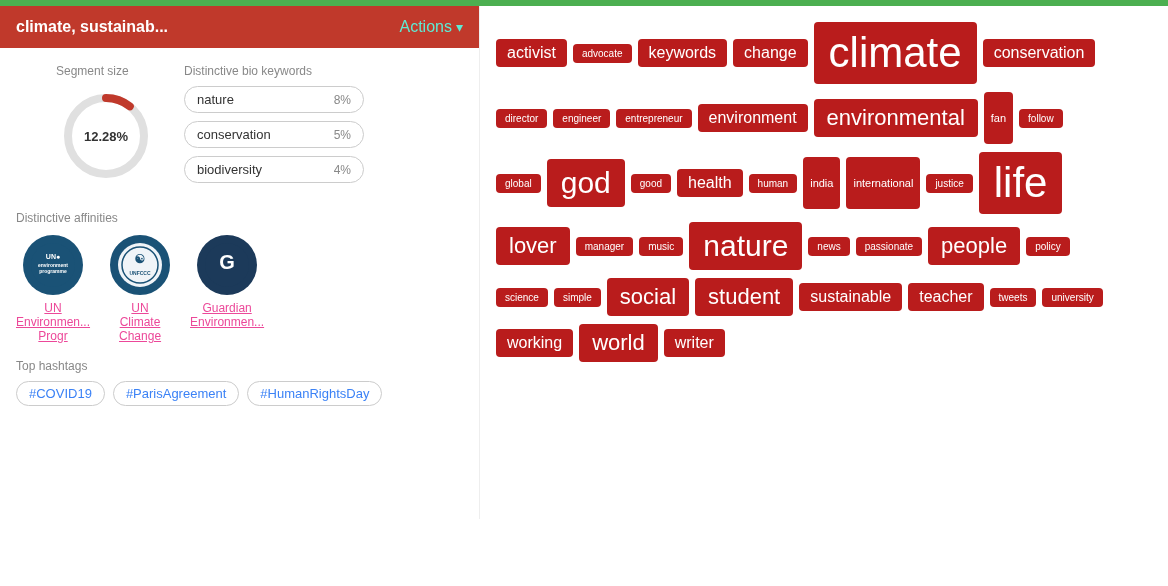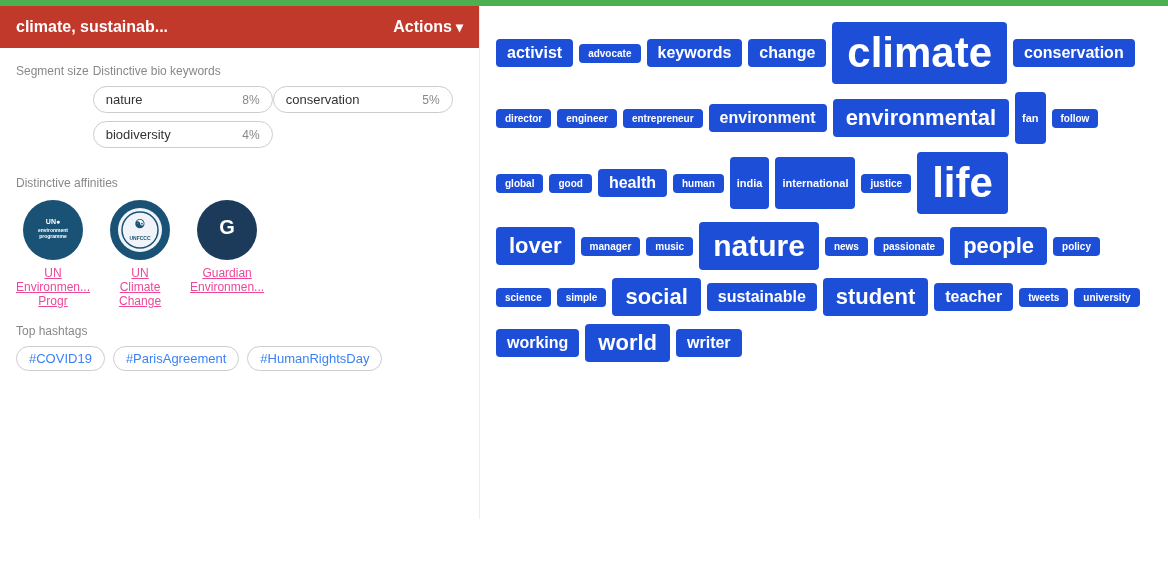--- a/index.html
+++ b/index.html
@@ -31,43 +31,44 @@
       display: flex;
       align-items: center;
       justify-content: space-between;
       padding: 12px 16px;
       font-size: 16px;
       font-weight: bold;
     }
 
     .actions-btn {
       background: transparent;
-      color: #ffffff;
+      color: #5eead4;
       border: none;
       font-size: 16px;
       cursor: pointer;
       display: flex;
       align-items: center;
       gap: 4px;
-      font-weight: bold;
+      font-weight: normal;
     }
 
     .actions-btn::after {
       content: '▾';
       font-size: 14px;
     }
 
     .left-content {
       padding: 16px;
     }
 
     .two-col {
       display: flex;
-      gap: 4px;
+      gap: 28px;
       margin-bottom: 20px;
+      margin-left: 40px;
     }
 
     .segment-size-section {
       flex: 0 0 auto;
     }
 
     .section-label {
       font-size: 12px;
       color: #888;
       margin-bottom: 8px;
@@ -202,26 +203,26 @@
     .word-row {
       display: flex;
       flex-wrap: nowrap;
       align-items: center;
       margin-bottom: 8px;
       gap: 6px;
     }
 
     .tag {
       display: inline-block;
-      background: #1d4ed8;
+      background: #b91c1c;
       color: white;
       border-radius: 4px;
       padding: 4px 10px;
       white-space: nowrap;
-      font-weight: bold;
+      font-weight: normal;
       text-align: center;
     }
 
     .tag.xs { font-size: 11px; padding: 20px 7px; }
     .tag.sm { font-size: 10px; padding: 4px 9px; }
     .tag.md { font-size: 16px; padding: 5px 11px; }
     .tag.lg { font-size: 22px; padding: 6px 13px; }
     .tag.xl { font-size: 30px; padding: 7px 14px; }
     .tag.xxl { font-size: 42px; padding: 7px 15px; }
   </style>
@@ -238,20 +239,29 @@
       <span>climate, sustainab...</span>
       <button class="actions-btn">Actions</button>
     </div>
 
     <div class="left-content">
 
       <div class="two-col">
 
         <div class="segment-size-section">
           <div class="section-label">Segment size</div>
+          <div class="donut-wrapper">
+            <svg width="100" height="100" viewBox="0 0 100 100">
+
+              <circle cx="50" cy="50" r="38" fill="none" stroke="#e0e0e0" stroke-width="8"></circle>
+
+              <circle cx="50" cy="50" r="38" fill="none" stroke="#c0392b" stroke-width="8" stroke-dasharray="25.7 213.5" stroke-linecap="round"></circle>
+            </svg>
+            <div class="donut-center">12.28%</div>
+          </div>
         </div>
 
         <div class="bio-keywords-section">
           <div class="section-label">Distinctive bio keywords</div>
           <div id="keyword-pills"><div class="keyword-pill">
                 <span class="kw-name">nature</span>
                 <span class="kw-pct">8%</span>
               </div><div class="keyword-pill">
                 <span class="kw-name">conservation</span>
                 <span class="kw-pct">5%</span>
@@ -327,20 +337,21 @@
           <span class="tag sm">director</span>
           <span class="tag sm">engineer</span>
           <span class="tag sm">entrepreneur</span>
           <span class="tag md">environment</span>
           <span class="tag lg">environmental</span>
           <span class="tag xs">fan</span>
           <span class="tag sm">follow</span>
         </div>
         <div class="word-row">
           <span class="tag sm">global</span>
+          <span class="tag xl">god</span>
           <span class="tag sm">good</span>
           <span class="tag md">health</span>
           <span class="tag sm">human</span>
           <span class="tag xs">india</span>
           <span class="tag xs">international</span>
           <span class="tag sm">justice</span>
           <span class="tag xxl">life</span>
         </div>
         <div class="word-row">
           <span class="tag lg">lover</span>
@@ -349,22 +360,22 @@
           <span class="tag xl">nature</span>
           <span class="tag sm">news</span>
           <span class="tag sm">passionate</span>
           <span class="tag lg">people</span>
           <span class="tag sm">policy</span>
         </div>
         <div class="word-row">
           <span class="tag sm">science</span>
           <span class="tag sm">simple</span>
           <span class="tag lg">social</span>
+          <span class="tag lg">student</span>
           <span class="tag md">sustainable</span>
-          <span class="tag lg">student</span>
           <span class="tag md">teacher</span>
           <span class="tag sm">tweets</span>
           <span class="tag sm">university</span>
         </div>
         <div class="word-row">
           <span class="tag md">working</span>
           <span class="tag lg">world</span>
           <span class="tag md">writer</span>
         </div>
       </div>

